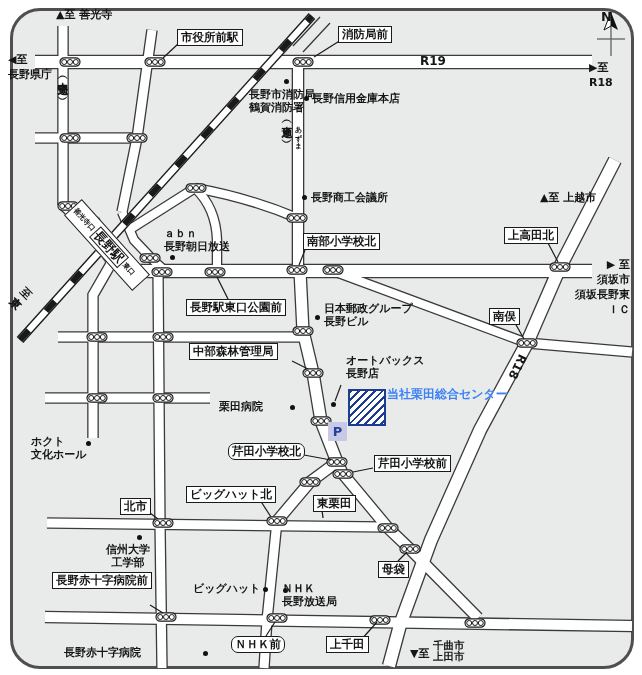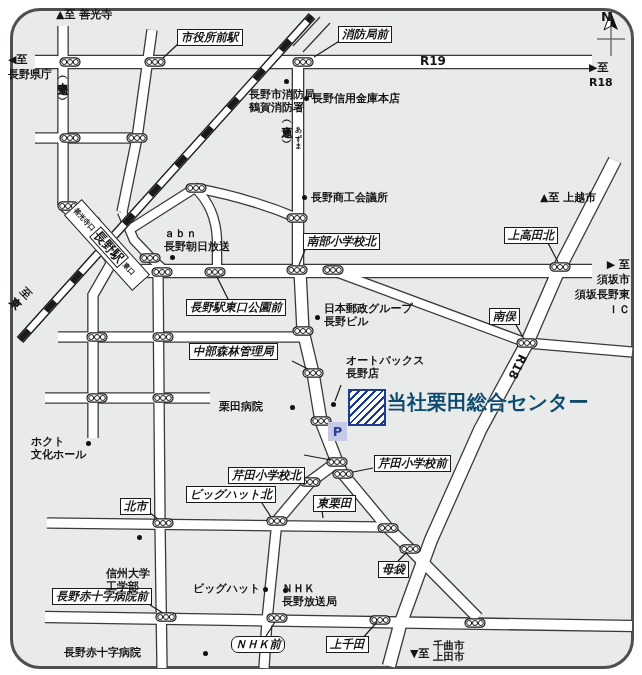--- a/index.html
+++ b/index.html
@@ -4,39 +4,39 @@
 <style>
   html,body{margin:0;padding:0;background:#ffffff;}
   #frame{position:relative;width:642px;height:675px;background:#ffffff;overflow:hidden;
          font-family:"DejaVu Sans",sans-serif;color:#151515;}
   #panel{position:absolute;left:10px;top:8px;width:618px;height:655px;background:#e9eaea;
          border:3.5px solid #4f4f4f;border-radius:30px;}
   #roadsvg{position:absolute;left:0;top:0;z-index:2;}
   #labels{position:absolute;left:0;top:0;width:642px;height:675px;z-index:3;}
   .plabel,.dir,.blabel,.route{position:absolute;font-size:11px;font-weight:600;
          line-height:13px;white-space:nowrap;color:#151515;}
-  .blabel{background:#ffffff;border:1.5px solid #1a1a1a;padding:0 3px;line-height:15px;font-size:11.5px;font-style:italic;}
+  .blabel{background:#ffffff;border:1.5px solid #1a1a1a;padding:0 3px;line-height:15px;font-size:11.5px;}
   .dir{line-height:15px;}
   .dir.small{font-size:10.5px;line-height:11px;}
   .dot{position:absolute;width:5px;height:5px;border-radius:50%;background:#111;z-index:3;}
   .street{position:absolute;writing-mode:vertical-rl;text-orientation:upright;font-size:11px;
          font-weight:600;z-index:3;letter-spacing:1px;}
   .furi{position:absolute;writing-mode:vertical-rl;text-orientation:upright;font-size:7px;
          font-weight:600;z-index:3;}
   .route{font-size:12px;font-weight:700;}
   #station{position:absolute;left:56px;top:233px;width:96px;height:20px;z-index:4;
          transform:rotate(48deg);transform-origin:center center;display:flex;align-items:center;
          gap:2px;background:#ffffff;border:1.4px solid #222;padding:1px 2px;}
   #station .exit{font-size:7px;font-weight:600;line-height:8px;}
   #station .name{font-size:12.5px;font-weight:700;border:1.2px solid #222;padding:0 1px;line-height:14px;background:#fff;}
   #landmark-sq{position:absolute;left:348px;top:389px;width:34px;height:33px;z-index:4;
          border:2.5px solid #1c3d8f;
          background:repeating-linear-gradient(135deg,#1c3d8f 0,#1c3d8f 2px,#ffffff 2px,#ffffff 5.5px);}
-  #landmark-text{position:absolute;left:387px;top:385px;z-index:4;color:#0c4a6e;font-weight:700;
-         font-size:20px;line-height:18px;white-space:nowrap;text-shadow:0 0 2px #e9eaea;margin-top:8px;}
+  #landmark-text{position:absolute;left:387px;top:385px;z-index:4;color:#3b82f6;font-weight:700;
+         font-size:12px;line-height:18px;white-space:nowrap;text-shadow:0 0 2px #e9eaea;}
   #parking{position:absolute;left:328px;top:422px;width:19px;height:19px;background:#c7c9e6;z-index:4;
          color:#27409b;font-weight:700;font-size:13px;text-align:center;line-height:19px;}
   #compass-n{position:absolute;left:601px;top:9px;font-size:13px;font-weight:700;z-index:3;}
 </style>
 </head>
 <body>
 
 <div id="frame">
   <div id="panel"></div>
 
@@ -348,29 +348,29 @@
     </div>
 
     <div id="parking">P</div>
   <div class="blabel" style="left: 177px; top: 29px;">市役所前駅</div>
       <div class="blabel" style="left: 338px; top: 26px;">消防局前</div>
       <div class="blabel" style="left: 303px; top: 233px;">南部小学校北</div>
       <div class="blabel" style="left: 504px; top: 227px;">上高田北</div>
       <div class="blabel" style="left: 489px; top: 308px;">南俣</div>
       <div class="blabel" style="left: 186px; top: 299px;">長野駅東口公園前</div>
       <div class="blabel" style="left: 189px; top: 343px;">中部森林管理局</div>
-      <div class="blabel" style="left: 228px; top: 467px;">芹田小学校北</div>
+      <div class="blabel" style="left: 228px; top: 443px; border-radius: 7px;">芹田小学校北</div>
       <div class="blabel" style="left: 374px; top: 455px;">芹田小学校前</div>
       <div class="blabel" style="left: 313px; top: 495px;">東栗田</div>
       <div class="blabel" style="left: 186px; top: 486px;">ビッグハット北</div>
       <div class="blabel" style="left: 120px; top: 498px;">北市</div>
       <div class="blabel" style="left: 378px; top: 561px;">母袋</div>
       <div class="blabel" style="left: 326px; top: 636px;">上千田</div>
       <div class="blabel" style="left: 231px; top: 636px; border-radius: 7px;">ＮＨＫ前</div>
-      <div class="blabel" style="left: 52px; top: 588px;">長野赤十字病院前</div>
+      <div class="blabel" style="left: 52px; top: 572px;">長野赤十字病院前</div>
       <div class="plabel" style="left: 249px; top: 88px;">
         <div>長野市消防局</div>
         <div>鶴賀消防署</div>
       </div>
       <div class="dot" style="left: 283.5px; top: 78.5px;"></div>
       <div class="plabel" style="left: 312px; top: 92px;">
         <div>長野信用金庫本店</div>
       </div>
       <div class="dot" style="left: 303.5px; top: 95.5px;"></div>
       <div class="plabel" style="left: 311px; top: 191px;">
@@ -394,21 +394,21 @@
       <div class="dot" style="left: 330.5px; top: 401.5px;"></div>
       <div class="plabel" style="left: 219px; top: 400px;">
         <div>栗田病院</div>
       </div>
       <div class="dot" style="left: 289.5px; top: 404.5px;"></div>
       <div class="plabel" style="left: 31px; top: 435px; font-family: Liberation Serif, serif;">
         <div>ホクト</div>
         <div>文化ホール</div>
       </div>
       <div class="dot" style="left: 85.5px; top: 440.5px;"></div>
-      <div class="plabel" style="left: 106px; top: 567px;">
+      <div class="plabel" style="left: 106px; top: 543px; text-align: center;">
         <div>信州大学</div>
         <div>工学部</div>
       </div>
       <div class="dot" style="left: 136.5px; top: 534.5px;"></div>
       <div class="plabel" style="left: 193px; top: 582px;">
         <div>ビッグハット</div>
       </div>
       <div class="dot" style="left: 262.5px; top: 586.5px;"></div>
       <div class="plabel" style="left: 282px; top: 582px;">
         <div>ＮＨＫ</div>

